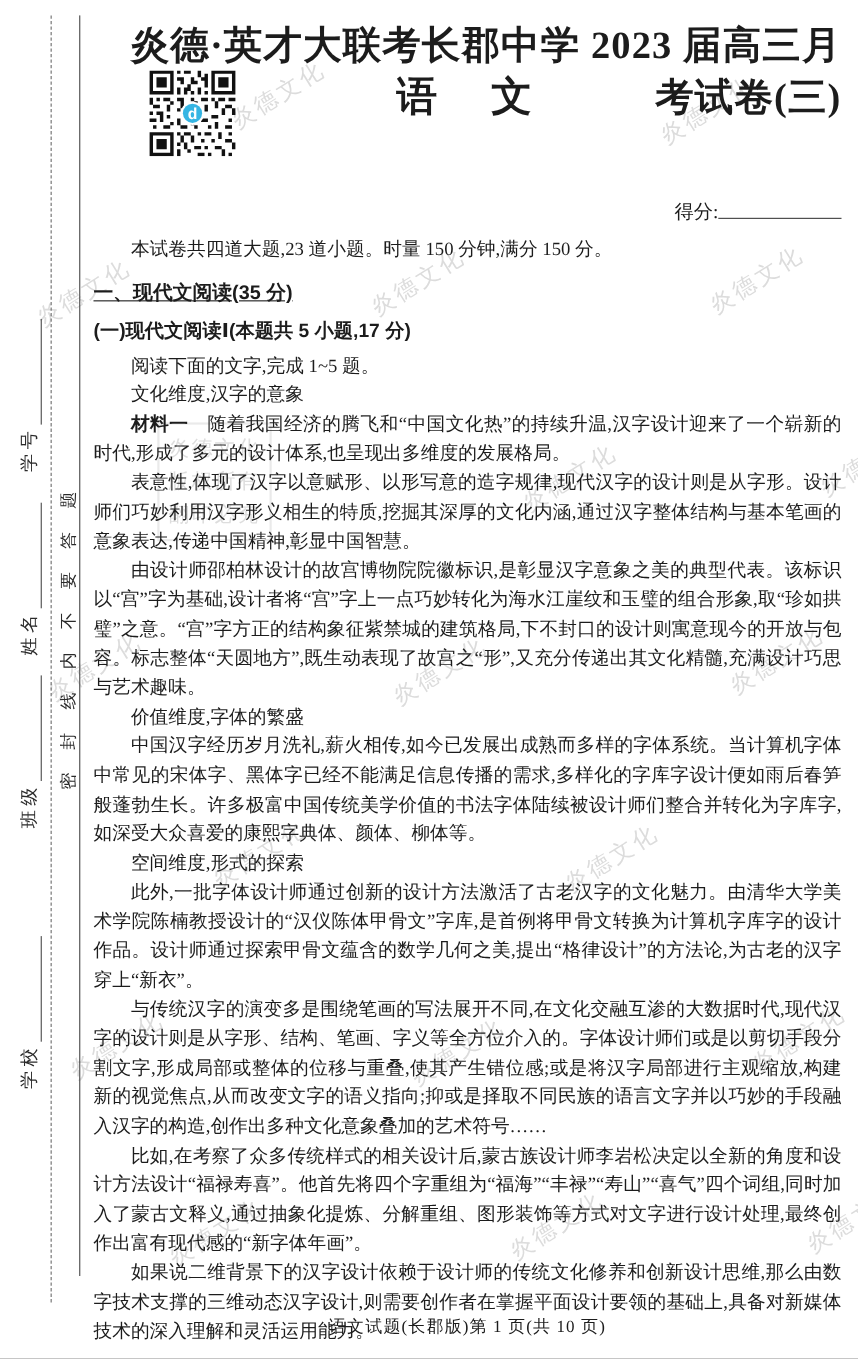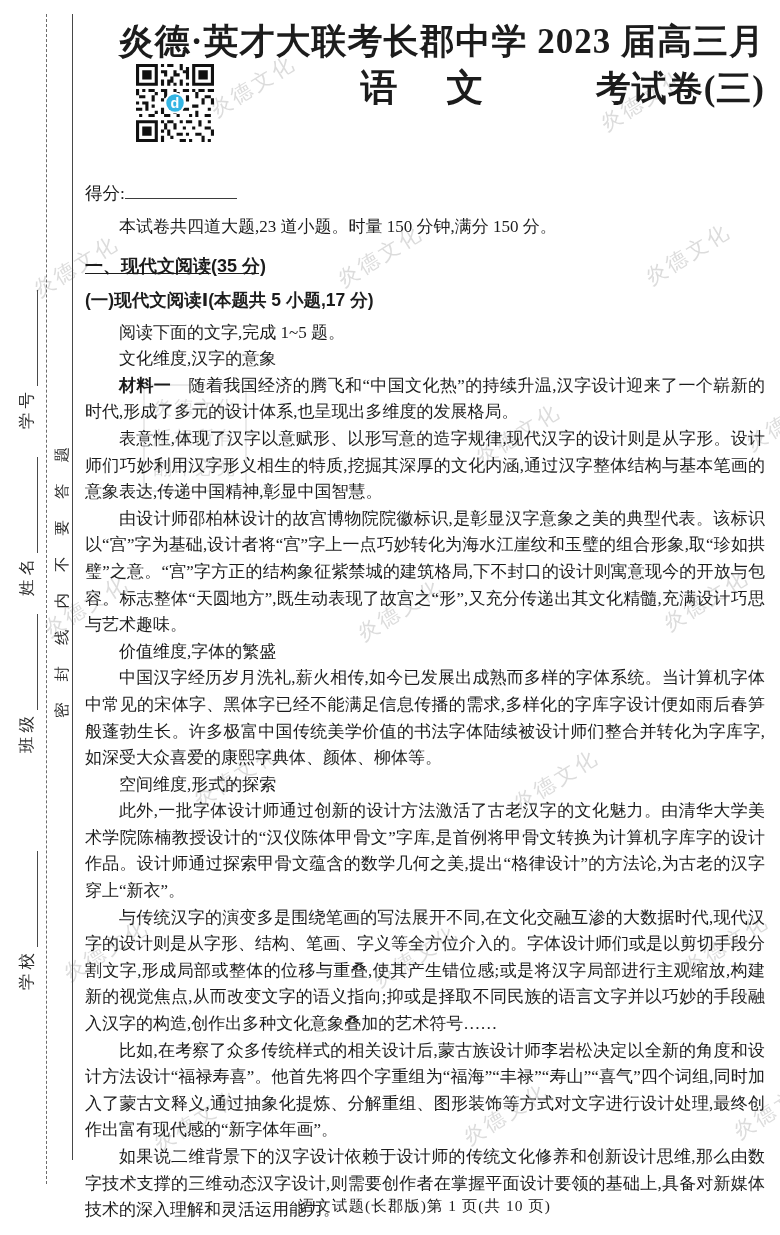--- a/index.html
+++ b/index.html
@@ -37,21 +37,21 @@
   .title{
     position:absolute;left:85px;top:18px;width:680px;z-index:1;
     text-align:right;font-size:35px;font-weight:bold;letter-spacing:1px;
   }
   .qr{position:absolute;left:135px;top:64px;width:80px;height:78px;z-index:1;}
   .subject{
     position:absolute;left:85px;top:63px;width:680px;z-index:1;text-align:center;
     font-family:"Liberation Sans","DejaVu Sans",sans-serif;
     font-size:37px;font-weight:bold;letter-spacing:6px;
   }
-  .score-row{position:absolute;left:85px;top:180px;width:680px;z-index:1;font-size:17.5px;}
+  .score-row{position:absolute;left:85px;top:180px;width:680px;z-index:1;text-align:right;font-size:17.5px;}
   .score-blank{display:inline-block;width:112px;height:1em;border-bottom:1.2px solid #3d3d3d;vertical-align:baseline;}
   
   .content{position:absolute;left:85px;top:214px;width:680px;z-index:1;font-size:17px;line-height:26.6px;text-align:justify;}
   .content p{margin:0;text-indent:2em;}
   .intro{margin:0 0 12px 0 !important;}
   .sec-h{
     font-family:"Liberation Sans","DejaVu Sans",sans-serif;
     font-weight:bold;font-size:18px;margin:0 0 7px 0;line-height:27px;text-decoration:underline;
   }
   .sub-h{

